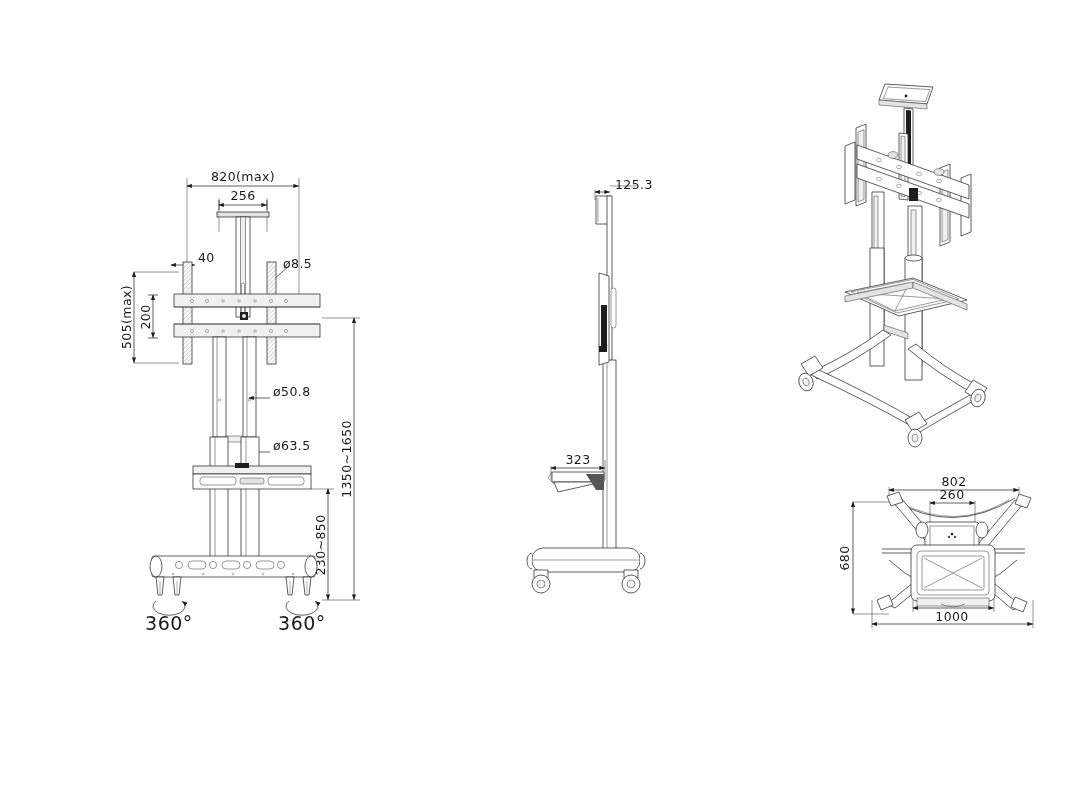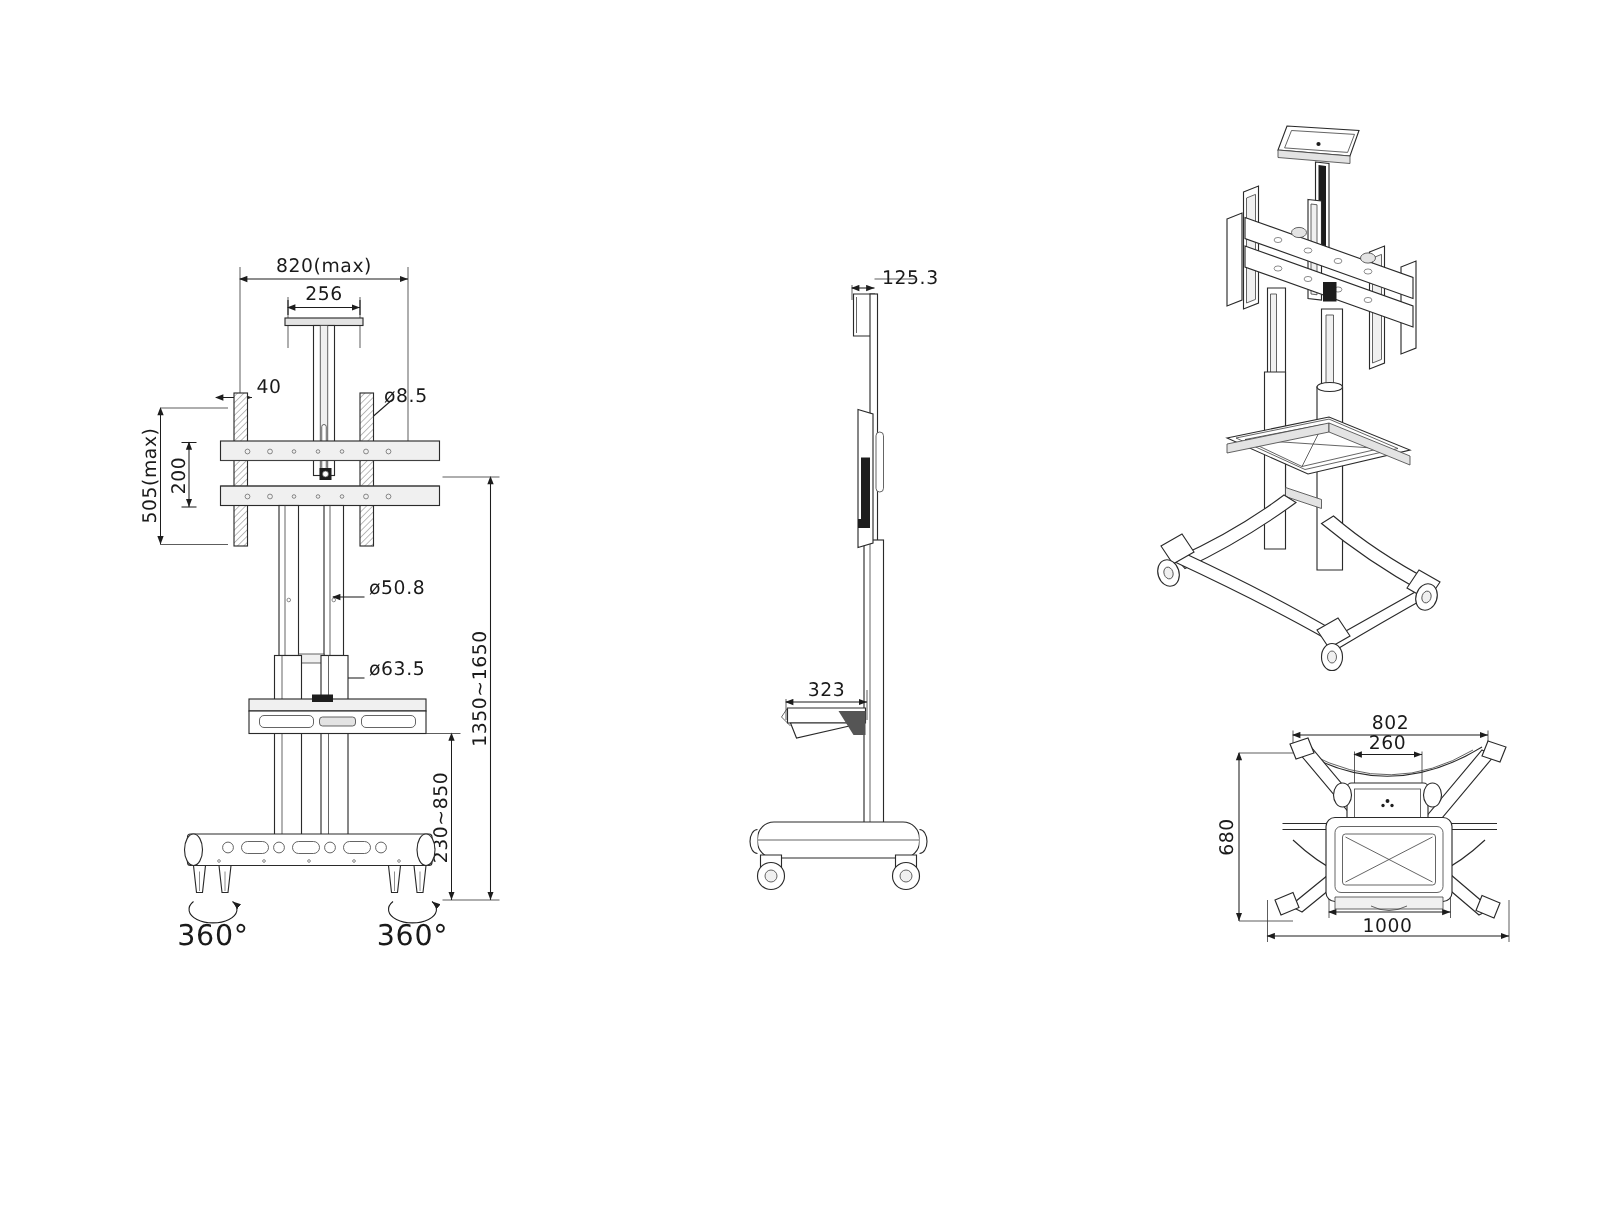--- a/index.html
+++ b/index.html
@@ -1,21 +1,21 @@
 <!DOCTYPE html>
 <html><head>
 <meta charset="utf-8">
 <style>
   html,body{margin:0;padding:0;background:#ffffff;}
   body{
     width:1080px;height:810px;position:relative;overflow:hidden;
     font-family:"DejaVu Sans","Liberation Sans",sans-serif;
     background:#ffffff;
   }
-  #sheet{position:absolute;inset:0;width:984px;height:810px;}
+  #sheet{position:absolute;inset:0;width:984px;height:810px;padding-left:27px;}
   svg{display:block;}
   .dimtxt{
     font-family:"DejaVu Sans","Liberation Sans",sans-serif;
     font-size:12.5px;fill:#1a1a1a;letter-spacing:.4px;
   }
   .deg{font-size:19px;letter-spacing:.5px;}
   .ln-thin{stroke:#2a2a2a;fill:none;stroke-width:.75;}
   .ln-xthin{stroke:#444;fill:none;stroke-width:.55;}
   .ln-hair{stroke:#555;fill:none;stroke-width:.45;}
   .dim{stroke:#1d1d1d;fill:none;stroke-width:.7;}

